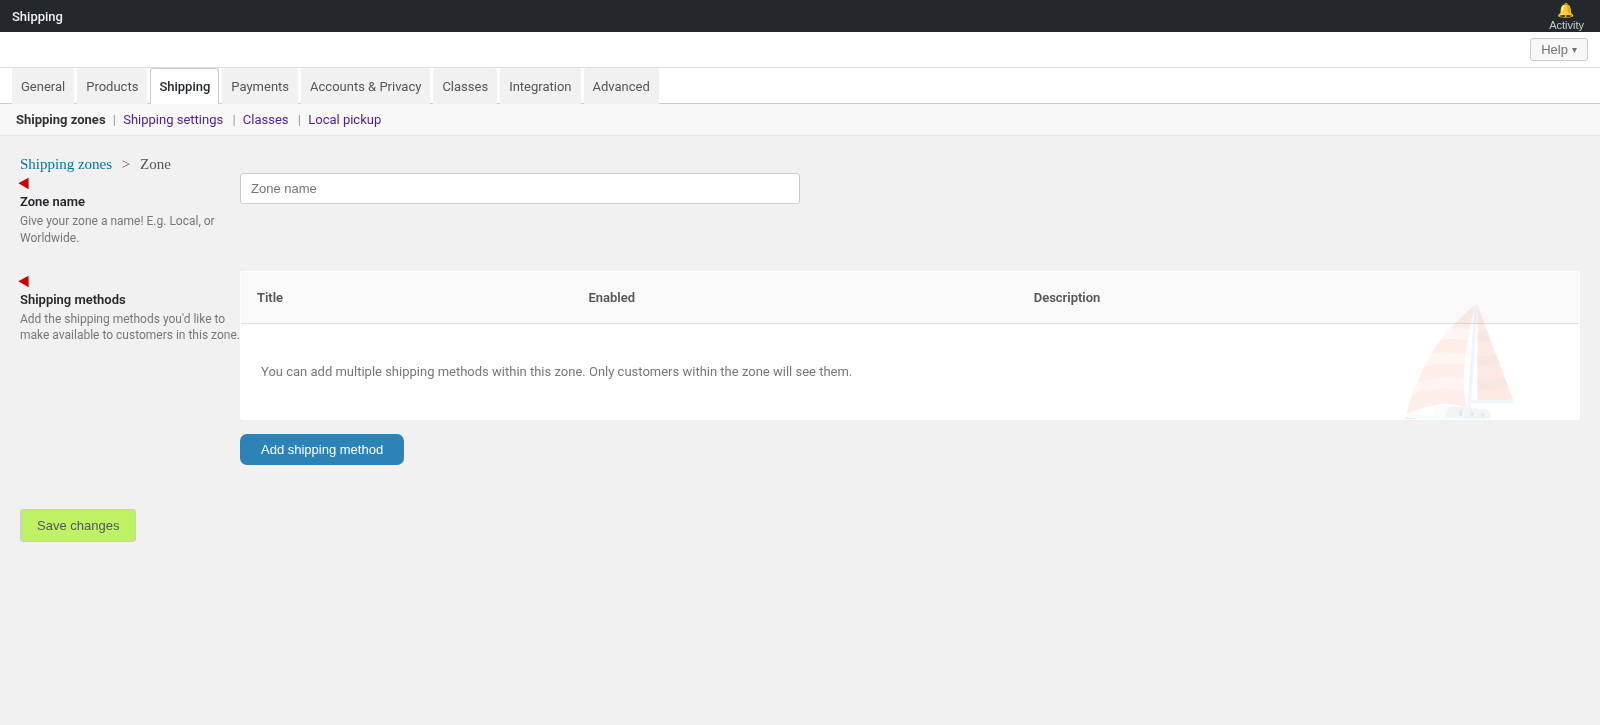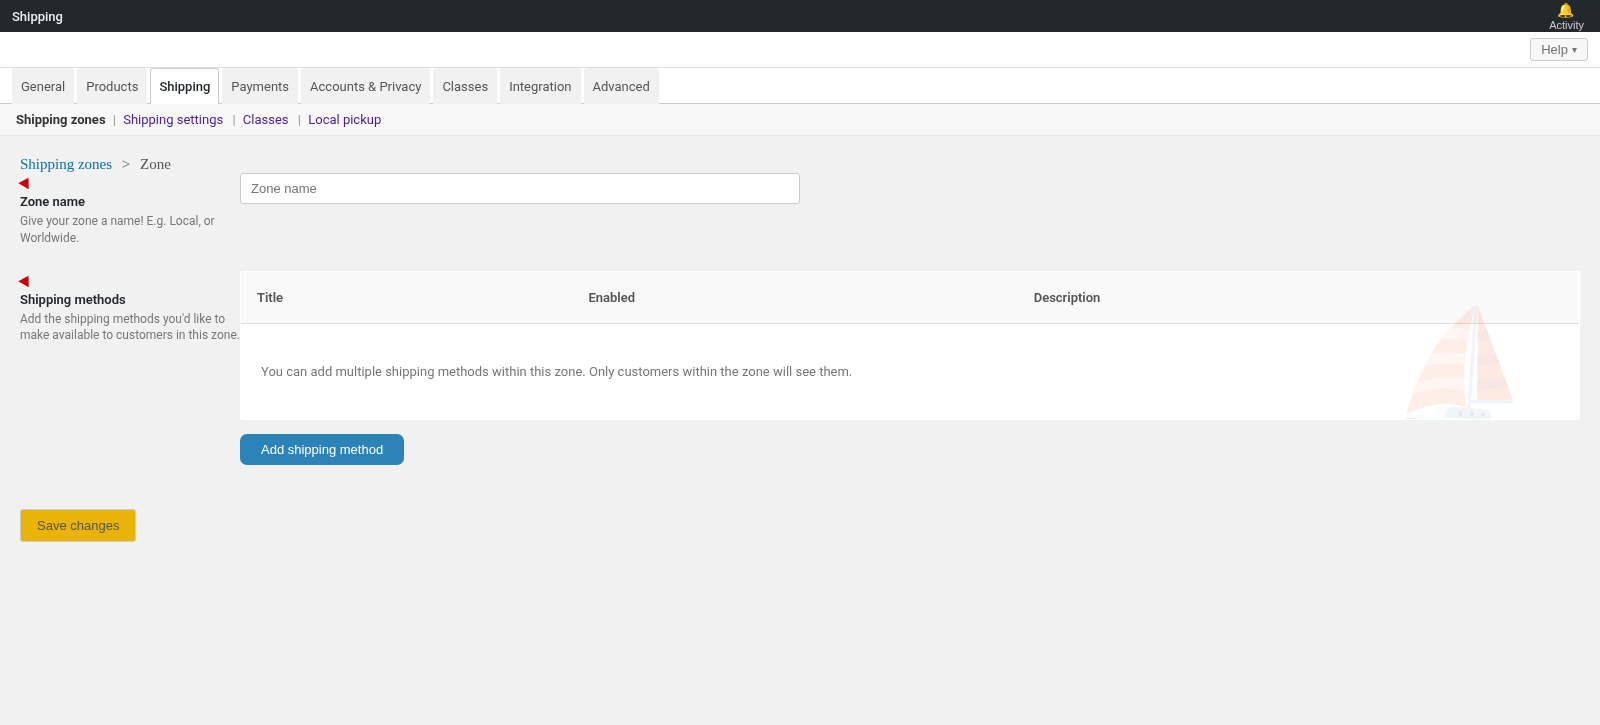--- a/index.html
+++ b/index.html
@@ -242,21 +242,21 @@
       font-size: 13px;
       cursor: pointer;
       text-decoration: none;
     }
 
     
     .save-btn {
       display: inline-block;
       margin-top: 20px;
       padding: 8px 16px;
-      background: #eab308;
+      background: #bef264;
       color: #555;
       border: 1px solid #ccc;
       border-radius: 3px;
       font-size: 13px;
       cursor: pointer;
     }
 
     
     .red-arrow {
       display: inline-block;

